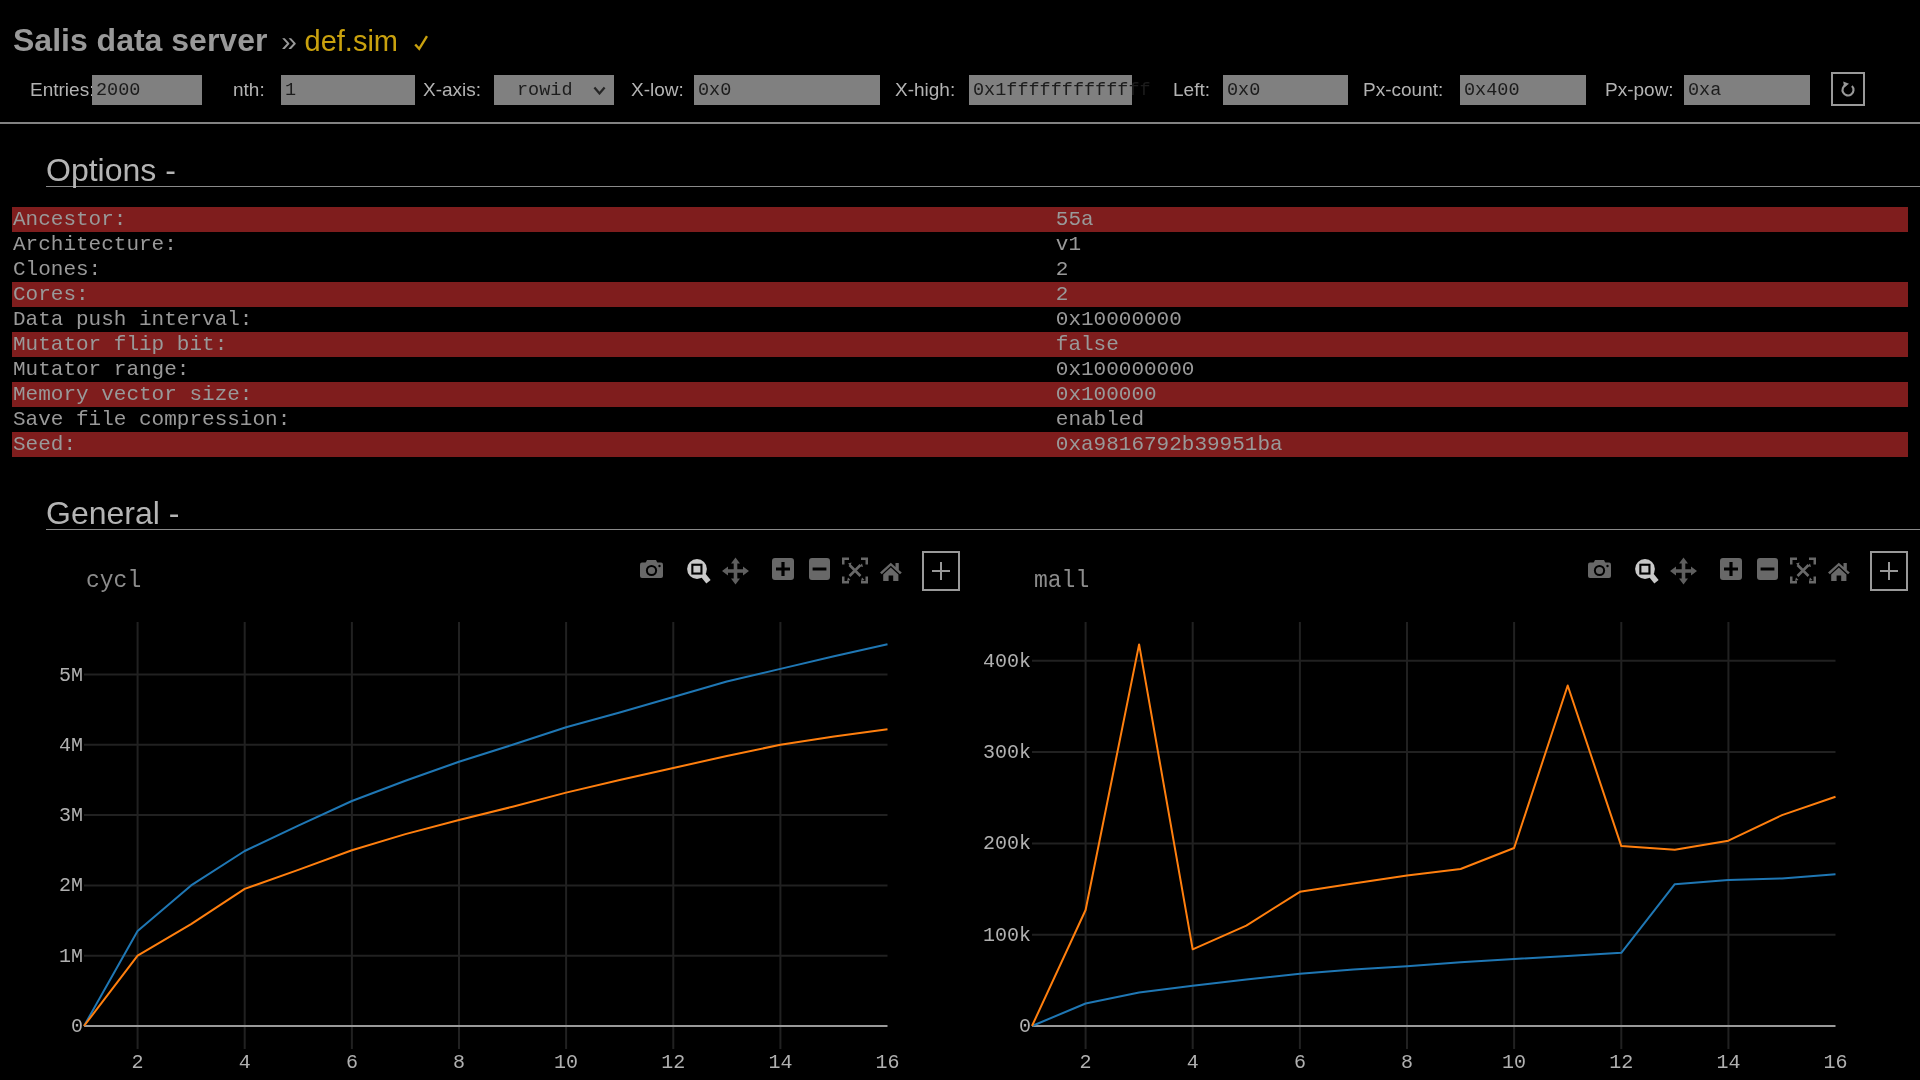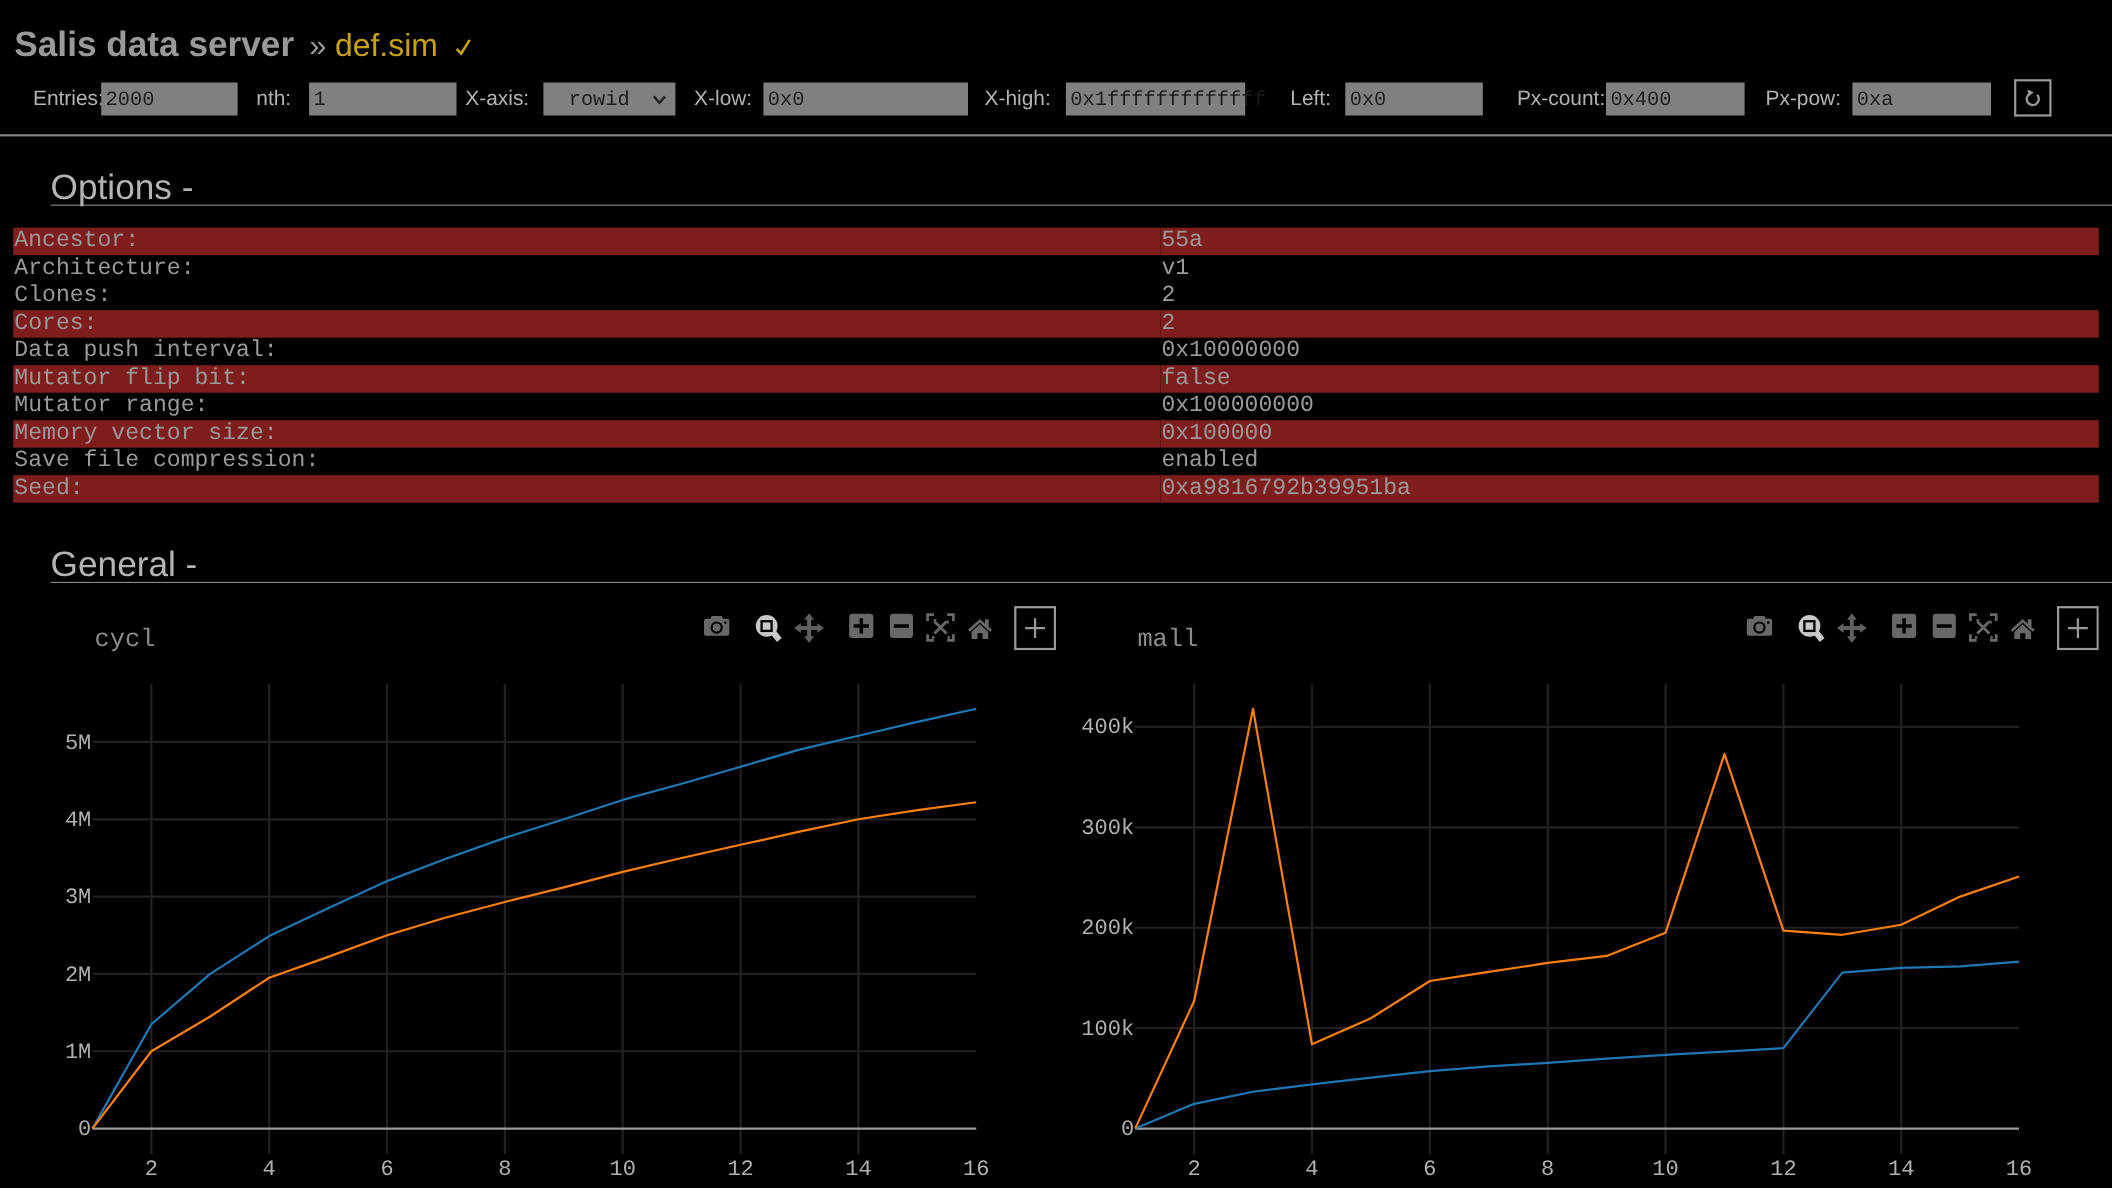--- a/index.html
+++ b/index.html
@@ -15,36 +15,36 @@
 </style>
 </head>
 <body>
 <div class="abs" style="left:13px;top:22px;font-size:32px;color:#999;white-space:nowrap;">
 <span style="font-weight:bold;">Salis data server</span><span style="font-size:28px;margin-left:6px;"> » </span><span style="font-size:29px;color:#c9a10e;">def.sim</span><svg width="14" height="16" viewBox="0 0 14 16" style="margin-left:16px;">
       <path d="M1.2 9.5 L5.2 13.8 L13 1.2" stroke="#c9a10e" stroke-width="2.4" fill="none"></path>
     </svg>
 </div>
 
 <div class="lbl" style="left:30px;">Entries:</div>
-<div class="inp" style="left:92px;width:124px;">2000</div>
+<div class="inp" style="left:92px;width:110px;">2000</div>
 <div class="lbl" style="left:233px;">nth:</div>
 <div class="inp" style="left:281px;width:134px;">1</div>
 <div class="lbl" style="left:423px;">X-axis:</div>
 <div class="inp" style="left:494px;width:120px;padding-left:23px;">rowid
 <svg width="13" height="9" style="position:absolute;right:8px;top:11px;" viewBox="0 0 13 9">
       <polyline points="1.4,1.6 6.5,7.4 11.6,1.6" fill="none" stroke="#252525" stroke-width="2.3"></polyline>
     </svg>
 </div>
 <div class="lbl" style="left:631px;">X-low:</div>
 <div class="inp" style="left:694px;width:186px;">0x0</div>
 <div class="lbl" style="left:895px;">X-high:</div>
 <div class="inp" style="left:969px;width:163px;">0x1fffffffffffff</div>
 <div class="lbl" style="left:1173px;">Left:</div>
 <div class="inp" style="left:1223px;width:125px;">0x0</div>
-<div class="lbl" style="left:1363px;margin-left:16px;">Px-count:</div>
+<div class="lbl" style="left:1363px;">Px-count:</div>
 <div class="inp" style="left:1460px;width:126px;">0x400</div>
 <div class="lbl" style="left:1605px;">Px-pow:</div>
 <div class="inp" style="left:1684px;width:126px;">0xa</div>
 <div class="abs" style="left:1831px;top:72px;width:34px;height:34px;border:2px solid #999;box-sizing:border-box;"><svg width="20" height="20" viewBox="0 0 20 20" style="margin:5px 0 0 5px;">
       <path d="M13.89 7.11 A5.5 5.5 0 1 1 8.12 5.83" fill="none" stroke="#999" stroke-width="2.1"></path>
       <path d="M5.2 2.4 L11.0 4.8 L6.2 8.6 Z" fill="#999"></path>
     </svg></div>
 <div class="abs" style="left:0;top:122px;width:1920px;height:2px;background:#828282;"></div>
 
 <div class="hdg" style="top:156px;">Options -</div>

